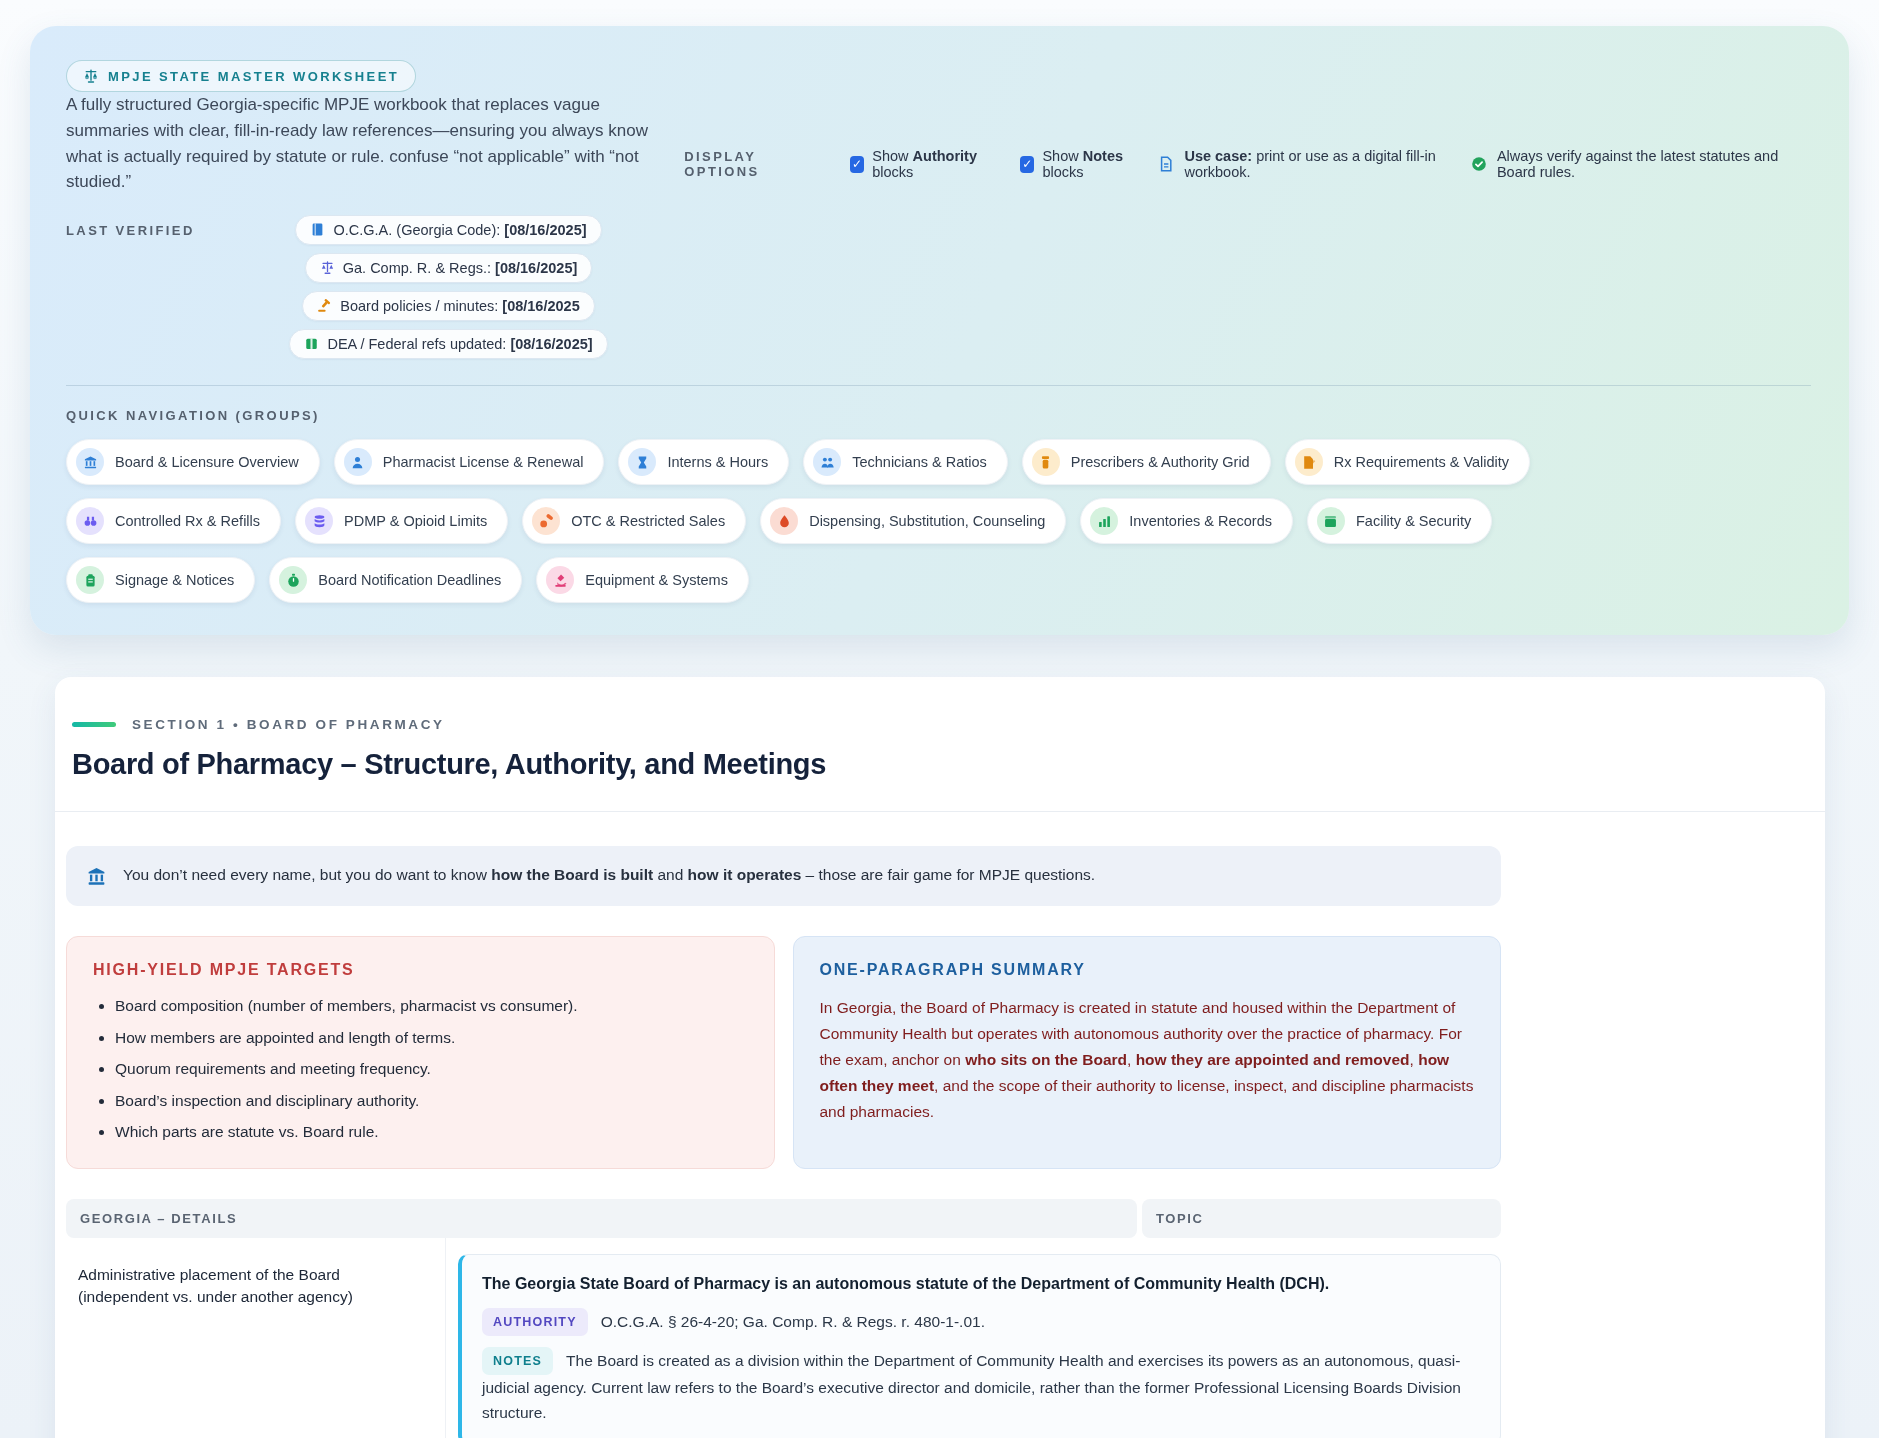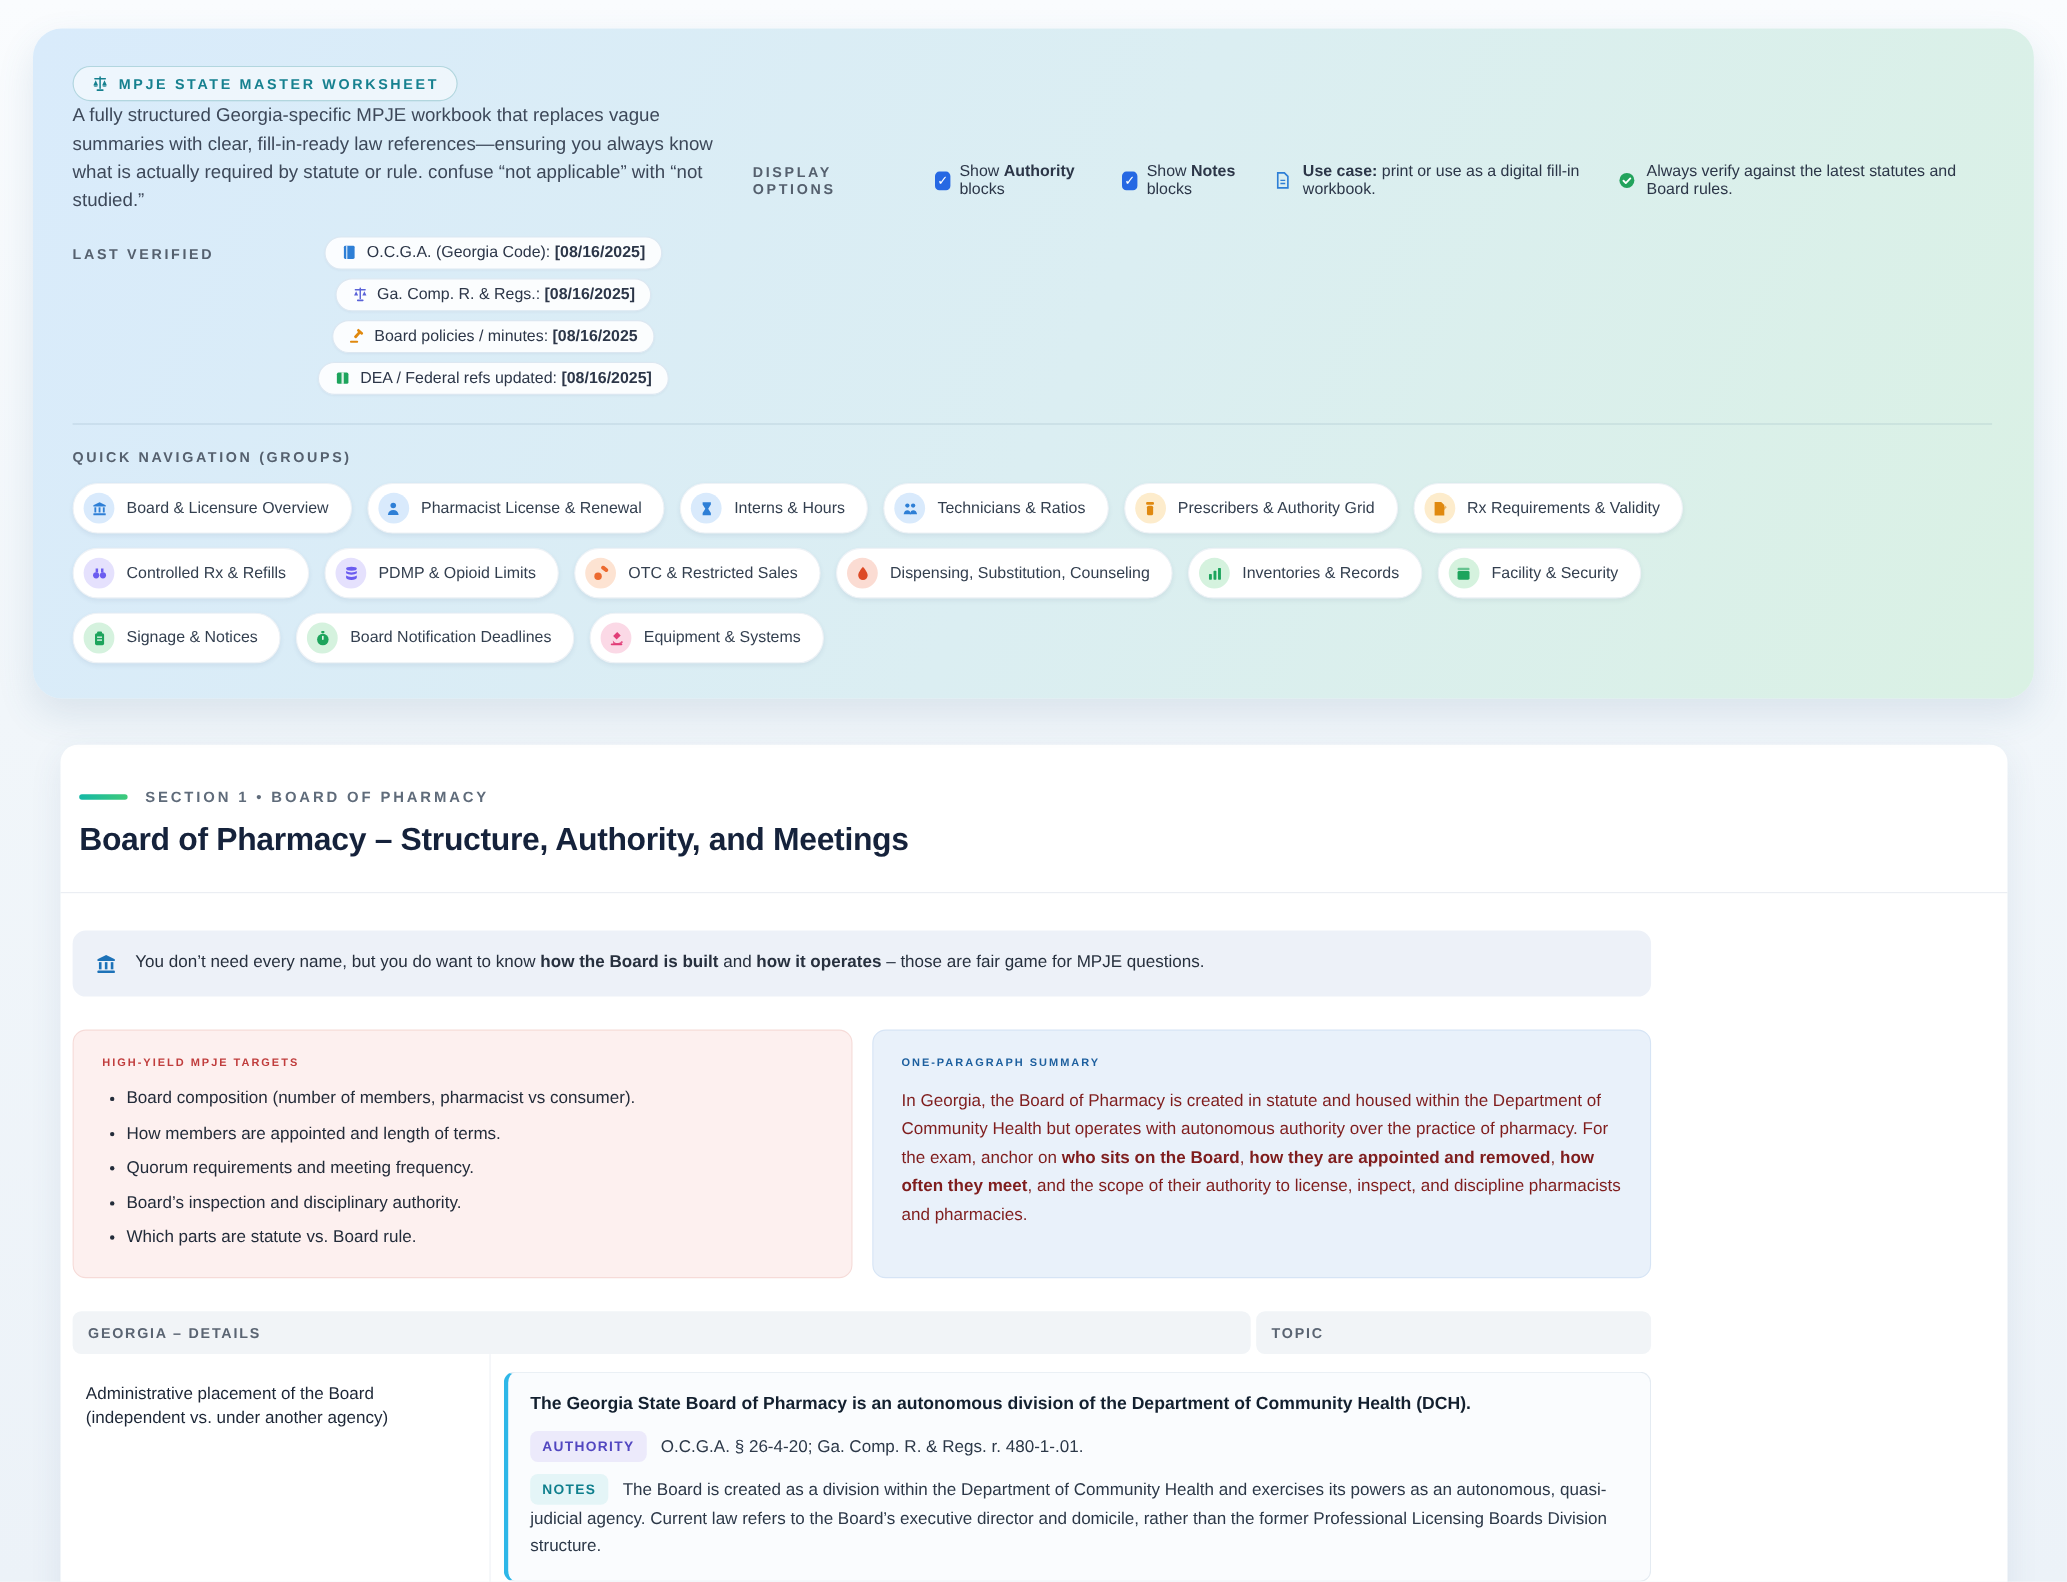--- a/index.html
+++ b/index.html
@@ -84,21 +84,21 @@
   .callout{
     background:#edf1f8;border-radius:12px;padding:17px 22px 19px 20px;
     display:flex;gap:16px;align-items:flex-start;
   }
   .callout .cicon{padding-top:3px;color:#1d72b8;}
   .callout h4{margin:0 0 9px 0;font-size:14px;font-weight:700;letter-spacing:2.4px;color:#19708a;}
   .callout p{margin:0;font-size:15.5px;color:#27303e;line-height:1.5;}
 
   .two-col{display:grid;grid-template-columns:1fr 1fr;gap:18px;margin-top:30px;}
   .panel{border-radius:12px;padding:24px 26px;}
-  .panel h4{margin:0 0 16px 0;font-size:10px;font-weight:700;letter-spacing:1.8px;}
+  .panel h4{margin:0 0 16px 0;font-size:16px;font-weight:700;letter-spacing:1.8px;}
   .targets{background:#fdf0ef;border:1px solid #f6dbd8;}
   .targets h4{color:var(--targets-heading,#c03d3d);}
   .targets ul{margin:0;padding-left:22px;}
   .targets li{font-size:15.5px;color:#232c3a;margin-bottom:9px;line-height:1.45;}
   .targets li:last-child{margin-bottom:0;}
   .summary{background:#e9f1fa;border:1px solid #d6e4f5;}
   .summary h4{color:var(--summary-heading,#1d5f9e);}
   .summary p{margin:0;font-size:15.5px;color:#7f1d1d;line-height:1.68;}
 
   .tbl{margin-top:30px;}
@@ -427,21 +427,21 @@
       <div class="tbl">
         <div class="thead">
           <div class="th th2">GEORGIA – DETAILS</div>
           <div class="th th1">TOPIC</div>
         </div>
 
         <div class="trow">
           <div class="topic">Administrative placement of the Board (independent vs. under another agency)</div>
           <div class="details">
             <div class="dblock">
-              <p class="lead">The Georgia State Board of Pharmacy is an autonomous division of the Department of Community Health (DCH).</p>
+              <p class="lead">The Georgia State Board of Pharmacy is an autonomous statute of the Department of Community Health (DCH).</p>
               <p class="aline"><span class="tag tag-auth">AUTHORITY</span><span>O.C.G.A. § 26-4-20; Ga. Comp. R. &amp; Regs. r. 480-1-.01.</span></p>
               <p class="nline"><span class="tag tag-notes">NOTES</span><span>The Board is created as a division within the Department of Community Health and exercises its powers as an autonomous, quasi-judicial agency. Current law refers to the Board’s executive director and domicile, rather than the former Professional Licensing Boards Division structure.</span></p>
             </div>
           </div>
         </div>
 
       </div>
     </div>
   </div>
 </div>

